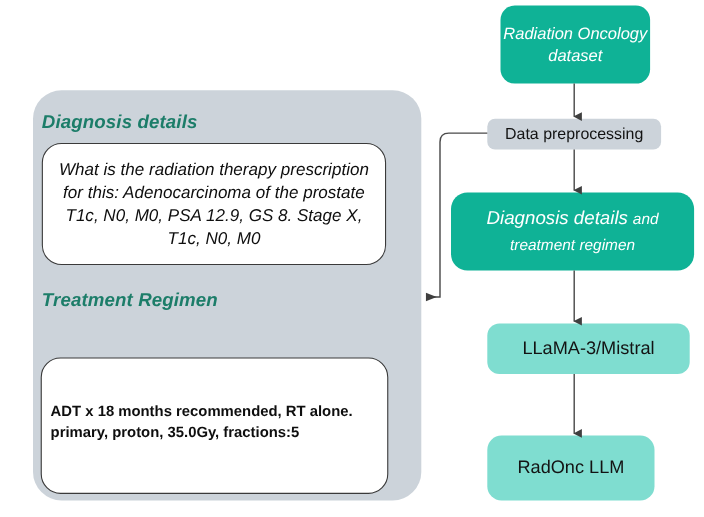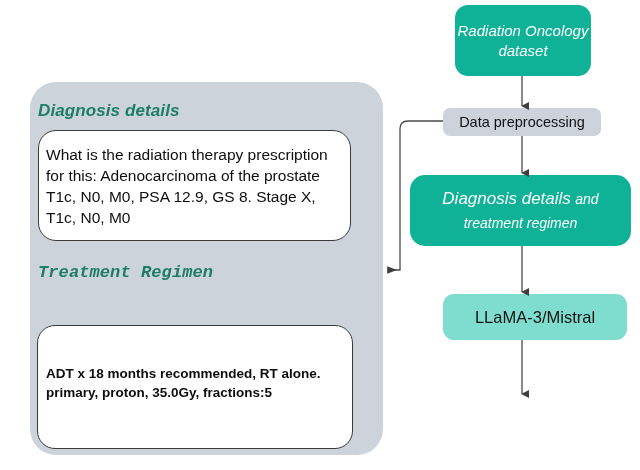--- a/index.html
+++ b/index.html
@@ -31,21 +31,21 @@
   .panel-heading {
     position: absolute;
     font-style: italic;
     font-weight: bold;
     font-size: 17px;
     color: #1c7d69;
     white-space: nowrap;
     letter-spacing: 0.1px;
   }
   #heading-diagnosis { left: 38px; top: 101px; }
-  #heading-treatment { left: 38px; top: 263px; font-family: Liberation Mono, monospace; }
+  #heading-treatment { left: 38px; top: 263px; }
 
   .white-card {
     position: absolute;
     background: #ffffff;
     border: 1px solid #3a3a3a;
     border-radius: 18px;
     box-sizing: border-box;
   }
   #card-diagnosis {
     left: 38px;
@@ -63,22 +63,23 @@
     height: 124px;
     display: flex;
     align-items: center;
     justify-content: flex-start;
     margin-top: 33px;
   }
   .diagnosis-text {
     font-size: 15.5px;
     line-height: 21px;
     color: #0e0e0e;
-    text-align: left;
+    text-align: center;
     padding: 0 7px;
+    font-style: italic;
   }
   .treatment-text {
     font-size: 13.5px;
     font-weight: bold;
     line-height: 19px;
     color: #0e0e0e;
     text-align: left;
     padding: 0 8px;
     position: relative;
     top: -4px;
@@ -191,20 +192,23 @@
     <span>
       <span class="big">Diagnosis details</span>
       <span class="small">and treatment regimen</span>
     </span>
   </div>
 
   <div class="flow-box" id="box-llama">
     <span>LLaMA-3/Mistral</span>
   </div>
 
+  <div class="flow-box" id="box-radonc">
+    <span>RadOnc LLM</span>
+  </div>
 
   <svg id="arrows" viewBox="0 0 640 470">
     <defs>
       <marker id="ah-down" markerWidth="9" markerHeight="9" refX="4.5" refY="7.6" orient="auto" markerUnits="userSpaceOnUse">
         <path d="M0.6,0.6 L8.4,0.6 L4.5,8.4 Z" fill="#3f3f3f"></path>
       </marker>
       <marker id="ah-left" markerWidth="11" markerHeight="9" refX="9.6" refY="4.5" orient="auto" markerUnits="userSpaceOnUse">
         <path d="M10.4,0.7 L10.4,8.3 L0.6,4.5 Z" fill="#3f3f3f"></path>
       </marker>
     </defs>

